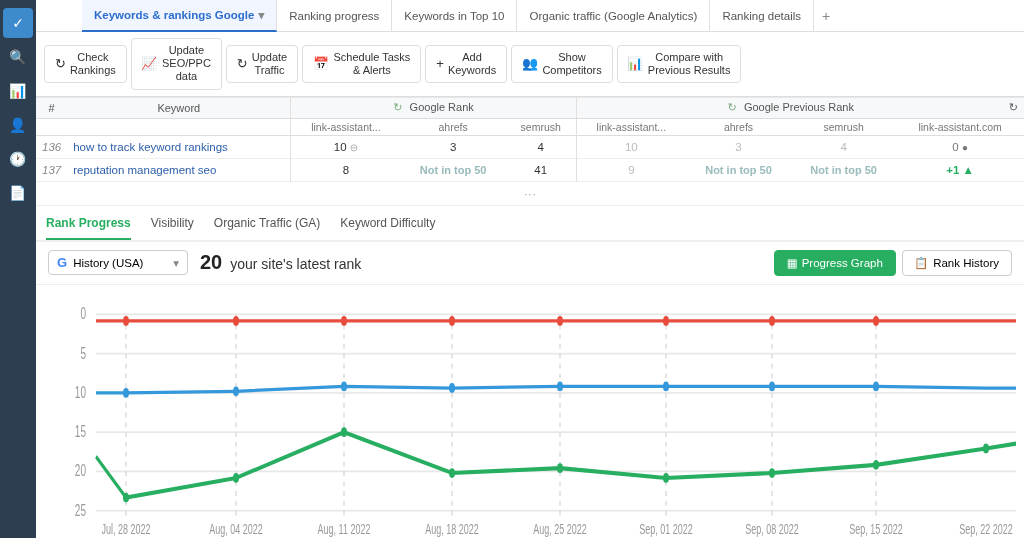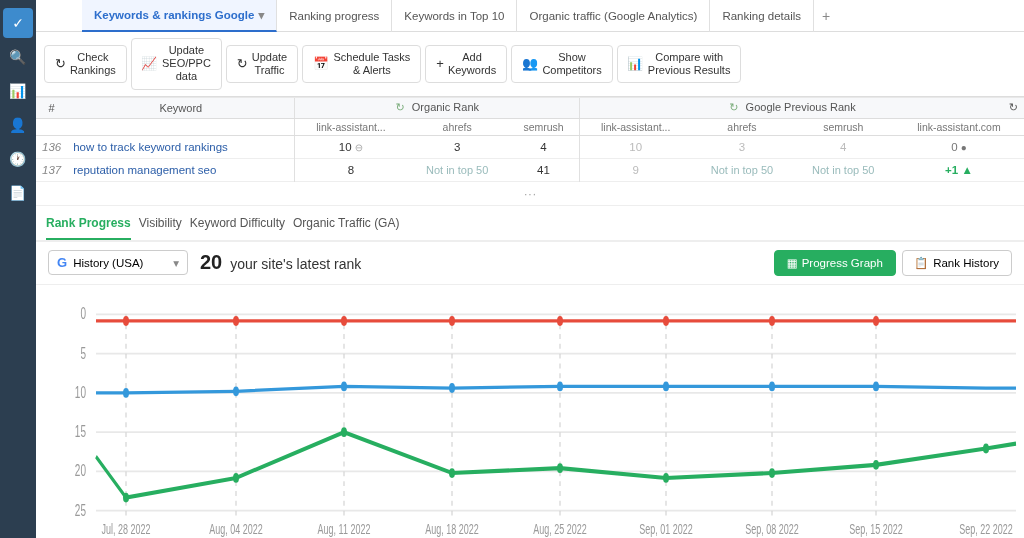--- a/index.html
+++ b/index.html
@@ -129,21 +129,21 @@
     th.keyword-col { text-align: left; }
     tbody tr { border-bottom: 1px solid #eee; }
     td {
       padding: 5px 6px;
       text-align: center;
       color: #333;
       font-size: 11.5px;
     }
     td.num-col { color: #888; width: 30px; font-style: italic; }
     td.keyword-name { text-align: left; color: #2c5ea8; cursor: pointer; }
-    td.not-top { color: #9bb; font-size: 11px; }
+    td.not-top { color: #9bb; font-size: 11px; font-weight: bold; }
     td.rank-val { font-weight: normal; }
     td.change-pos { color: #27ae60; font-weight: bold; }
     td.change-neg { color: #e74c3c; font-weight: bold; }
     td.change-neu { color: #777; }
 
     .section-group-header {
       text-align: center;
       font-size: 11px;
       color: #555;
       padding: 3px 6px;
@@ -159,21 +159,21 @@
       border-bottom: 1px solid #eee;
     }
 
     
     .bottom-tabs {
       background: #fff;
       border-bottom: 2px solid #eee;
       display: flex;
       align-items: center;
       padding: 0 10px;
-      gap: 8px;
+      gap: 20px;
       height: 36px;
     }
     .bottom-tab {
       font-size: 12px;
       color: #555;
       cursor: pointer;
       padding: 8px 0;
       border-bottom: 2px solid transparent;
       margin-bottom: -2px;
     }
@@ -311,21 +311,21 @@
   </div>
 
   <div class="table-area">
     <table>
       <thead>
         <tr>
           <th style="width:30px;">#</th>
           <th class="keyword-col" style="min-width:160px;text-align:center;">Keyword</th>
           <th colspan="3" class="section-group-header col-divider">
             <span style="color:#7aac7a; margin-right:4px;">↻</span>
-            <span>Organic Rank</span>
+            <span>Google Rank</span>
           </th>
           <th colspan="4" class="section-group-header col-divider">
             <span style="color:#7aac7a; margin-right:4px;">↻</span>
             <span>Google Previous Rank</span>
             <span style="float:right; margin-left:10px;">↻</span>
           </th>
         </tr>
         <tr class="sub-header">
           <th></th>
           <th></th>
@@ -370,24 +370,24 @@
   </div>
 
   <div class="bottom-tabs">
     <div class="bottom-tab active">
       <span>Rank Progress</span>
     </div>
     <div class="bottom-tab">
       <span>Visibility</span>
     </div>
     <div class="bottom-tab">
+      <span>Organic Traffic (GA)</span>
+    </div>
+    <div class="bottom-tab">
       <span>Keyword Difficulty</span>
-    </div>
-    <div class="bottom-tab">
-      <span>Organic Traffic (GA)</span>
     </div>
   </div>
 
   <div class="chart-controls">
     <div class="google-select">
       <span class="google-g">G</span>
       <span>History (USA)</span>
       <span style="margin-left:auto; color:#888;">▾</span>
     </div>
     <div class="rank-display">

